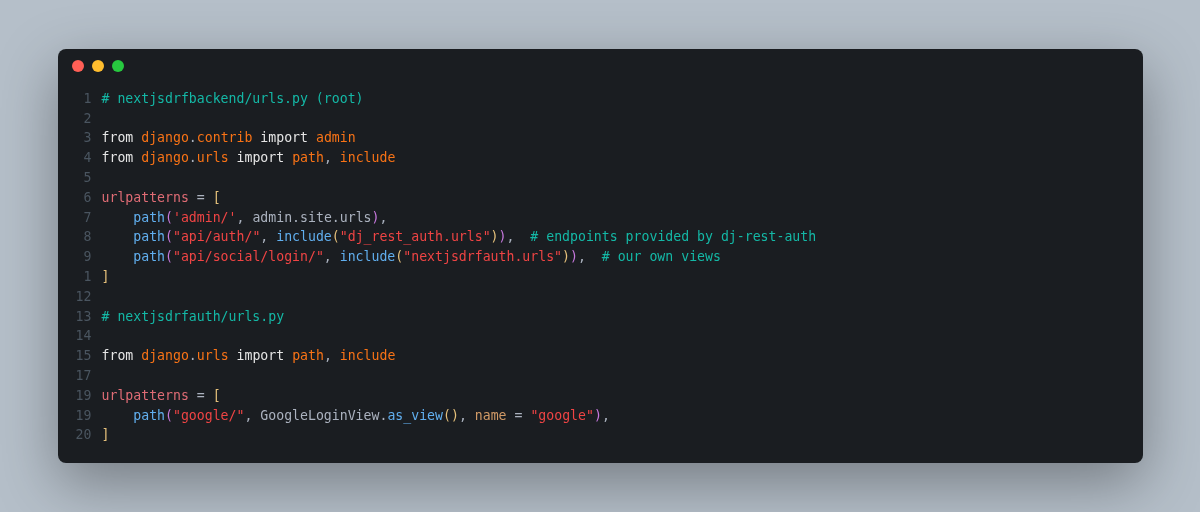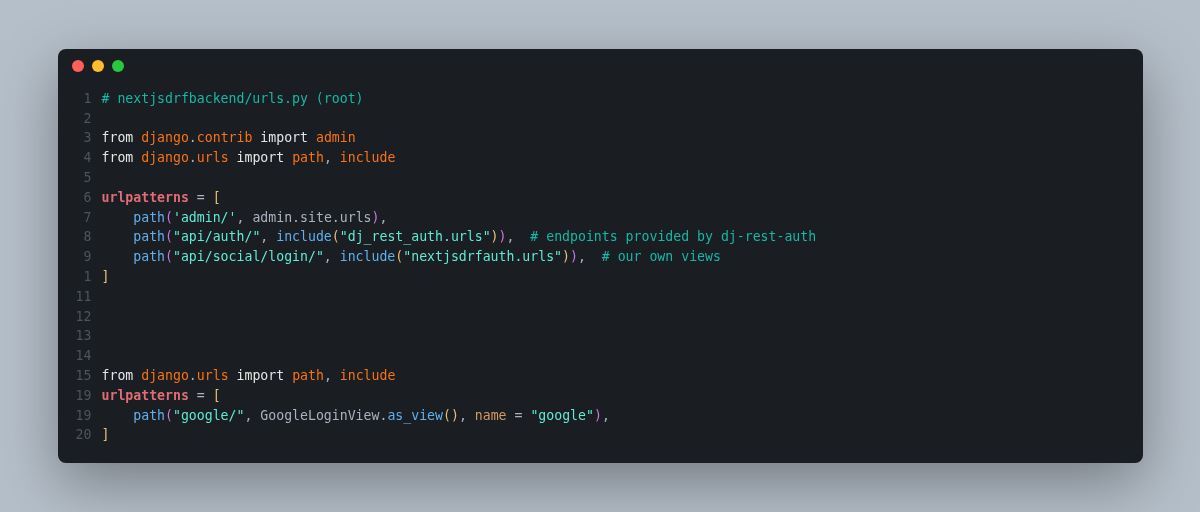--- a/index.html
+++ b/index.html
@@ -53,22 +53,22 @@
     user-select: none;
   }
   .code {
     color: #c9d1d9;
   }
   
   .tok-comment  { color: #14b8a6; }
   .tok-keyword  { color: #e5e5e5; }
   .tok-module   { color: #f97316; }
   .tok-builtin  { color: #61afef; }
-  .tok-string   { color: #5eead4; margin-top: 9px; }
-  .tok-ident    { color: #e06c75; font-weight: bold; }
+  .tok-string   { color: #ef4444; margin-top: 9px; }
+  .tok-ident    { color: #e06c75; }
   .tok-punct    { color: #abb2bf; }
   .tok-param    { color: #d19a66; }
   .tok-paren    { color: #e5c07b; }
   .tok-paren2   { color: #c678dd; }
   .tok-default  { color: #abb2bf; }
 </style>
 </head>
 <body>
 
 <div class="window">
@@ -81,22 +81,22 @@
       <div class="line"><span class="gutter">1</span><span class="code"><span class="tok-comment"># nextjsdrfbackend/urls.py (root)</span></span></div>
       <div class="line"><span class="gutter">2</span><span class="code">&nbsp;</span></div>
       <div class="line"><span class="gutter">3</span><span class="code"><span class="tok-keyword">from</span><span class="tok-default"> </span><span class="tok-module">django</span><span class="tok-punct">.</span><span class="tok-module">contrib</span><span class="tok-default"> </span><span class="tok-keyword">import</span><span class="tok-default"> </span><span class="tok-module">admin</span></span></div>
       <div class="line"><span class="gutter">4</span><span class="code"><span class="tok-keyword">from</span><span class="tok-default"> </span><span class="tok-module">django</span><span class="tok-punct">.</span><span class="tok-module">urls</span><span class="tok-default"> </span><span class="tok-keyword">import</span><span class="tok-default"> </span><span class="tok-module">path</span><span class="tok-punct">, </span><span class="tok-module">include</span></span></div>
       <div class="line"><span class="gutter">5</span><span class="code">&nbsp;</span></div>
       <div class="line"><span class="gutter">6</span><span class="code"><span class="tok-ident">urlpatterns</span><span class="tok-default"> </span><span class="tok-punct">=</span><span class="tok-default"> </span><span class="tok-paren">[</span></span></div>
       <div class="line"><span class="gutter">7</span><span class="code"><span class="tok-default">    </span><span class="tok-builtin">path</span><span class="tok-paren2">(</span><span class="tok-string">'admin/'</span><span class="tok-punct">, </span><span class="tok-default">admin</span><span class="tok-punct">.</span><span class="tok-default">site</span><span class="tok-punct">.</span><span class="tok-default">urls</span><span class="tok-paren2">)</span><span class="tok-punct">,</span></span></div>
       <div class="line"><span class="gutter">8</span><span class="code"><span class="tok-default">    </span><span class="tok-builtin">path</span><span class="tok-paren2">(</span><span class="tok-string">"api/auth/"</span><span class="tok-punct">, </span><span class="tok-builtin">include</span><span class="tok-paren">(</span><span class="tok-string">"dj_rest_auth.urls"</span><span class="tok-paren">)</span><span class="tok-paren2">)</span><span class="tok-punct">,  </span><span class="tok-comment"># endpoints provided by dj-rest-auth</span></span></div>
       <div class="line"><span class="gutter">9</span><span class="code"><span class="tok-default">    </span><span class="tok-builtin">path</span><span class="tok-paren2">(</span><span class="tok-string">"api/social/login/"</span><span class="tok-punct">, </span><span class="tok-builtin">include</span><span class="tok-paren">(</span><span class="tok-string">"nextjsdrfauth.urls"</span><span class="tok-paren">)</span><span class="tok-paren2">)</span><span class="tok-punct">,  </span><span class="tok-comment"># our own views</span></span></div>
       <div class="line"><span class="gutter">1</span><span class="code"><span class="tok-paren">]</span></span></div>
-      <div class="line"><span class="gutter">11</span><span class="code">&nbsp;</span></div>
       <div class="line"><span class="gutter">12</span><span class="code">&nbsp;</span></div>
-      <div class="line"><span class="gutter">13</span></div>
+      <div class="line"><span class="gutter">13</span><span class="code"><span class="tok-comment"># nextjsdrfauth/urls.py</span></span></div>
       <div class="line"><span class="gutter">14</span><span class="code">&nbsp;</span></div>
       <div class="line"><span class="gutter">15</span><span class="code"><span class="tok-keyword">from</span><span class="tok-default"> </span><span class="tok-module">django</span><span class="tok-punct">.</span><span class="tok-module">urls</span><span class="tok-default"> </span><span class="tok-keyword">import</span><span class="tok-default"> </span><span class="tok-module">path</span><span class="tok-punct">, </span><span class="tok-module">include</span></span></div>
+      <div class="line"><span class="gutter">17</span><span class="code">&nbsp;</span></div>
       <div class="line"><span class="gutter">19</span><span class="code"><span class="tok-ident">urlpatterns</span><span class="tok-default"> </span><span class="tok-punct">=</span><span class="tok-default"> </span><span class="tok-paren">[</span></span></div>
       <div class="line"><span class="gutter">19</span><span class="code"><span class="tok-default">    </span><span class="tok-builtin">path</span><span class="tok-paren2">(</span><span class="tok-string">"google/"</span><span class="tok-punct">, </span><span class="tok-default">GoogleLoginView</span><span class="tok-punct">.</span><span class="tok-builtin">as_view</span><span class="tok-paren">(</span><span class="tok-paren">)</span><span class="tok-punct">, </span><span class="tok-param">name</span><span class="tok-default"> </span><span class="tok-punct">=</span><span class="tok-default"> </span><span class="tok-string">"google"</span><span class="tok-paren2">)</span><span class="tok-punct">,</span></span></div>
       <div class="line"><span class="gutter">20</span><span class="code"><span class="tok-paren">]</span></span></div>
     </div>
 </div>
 
 </body></html>

